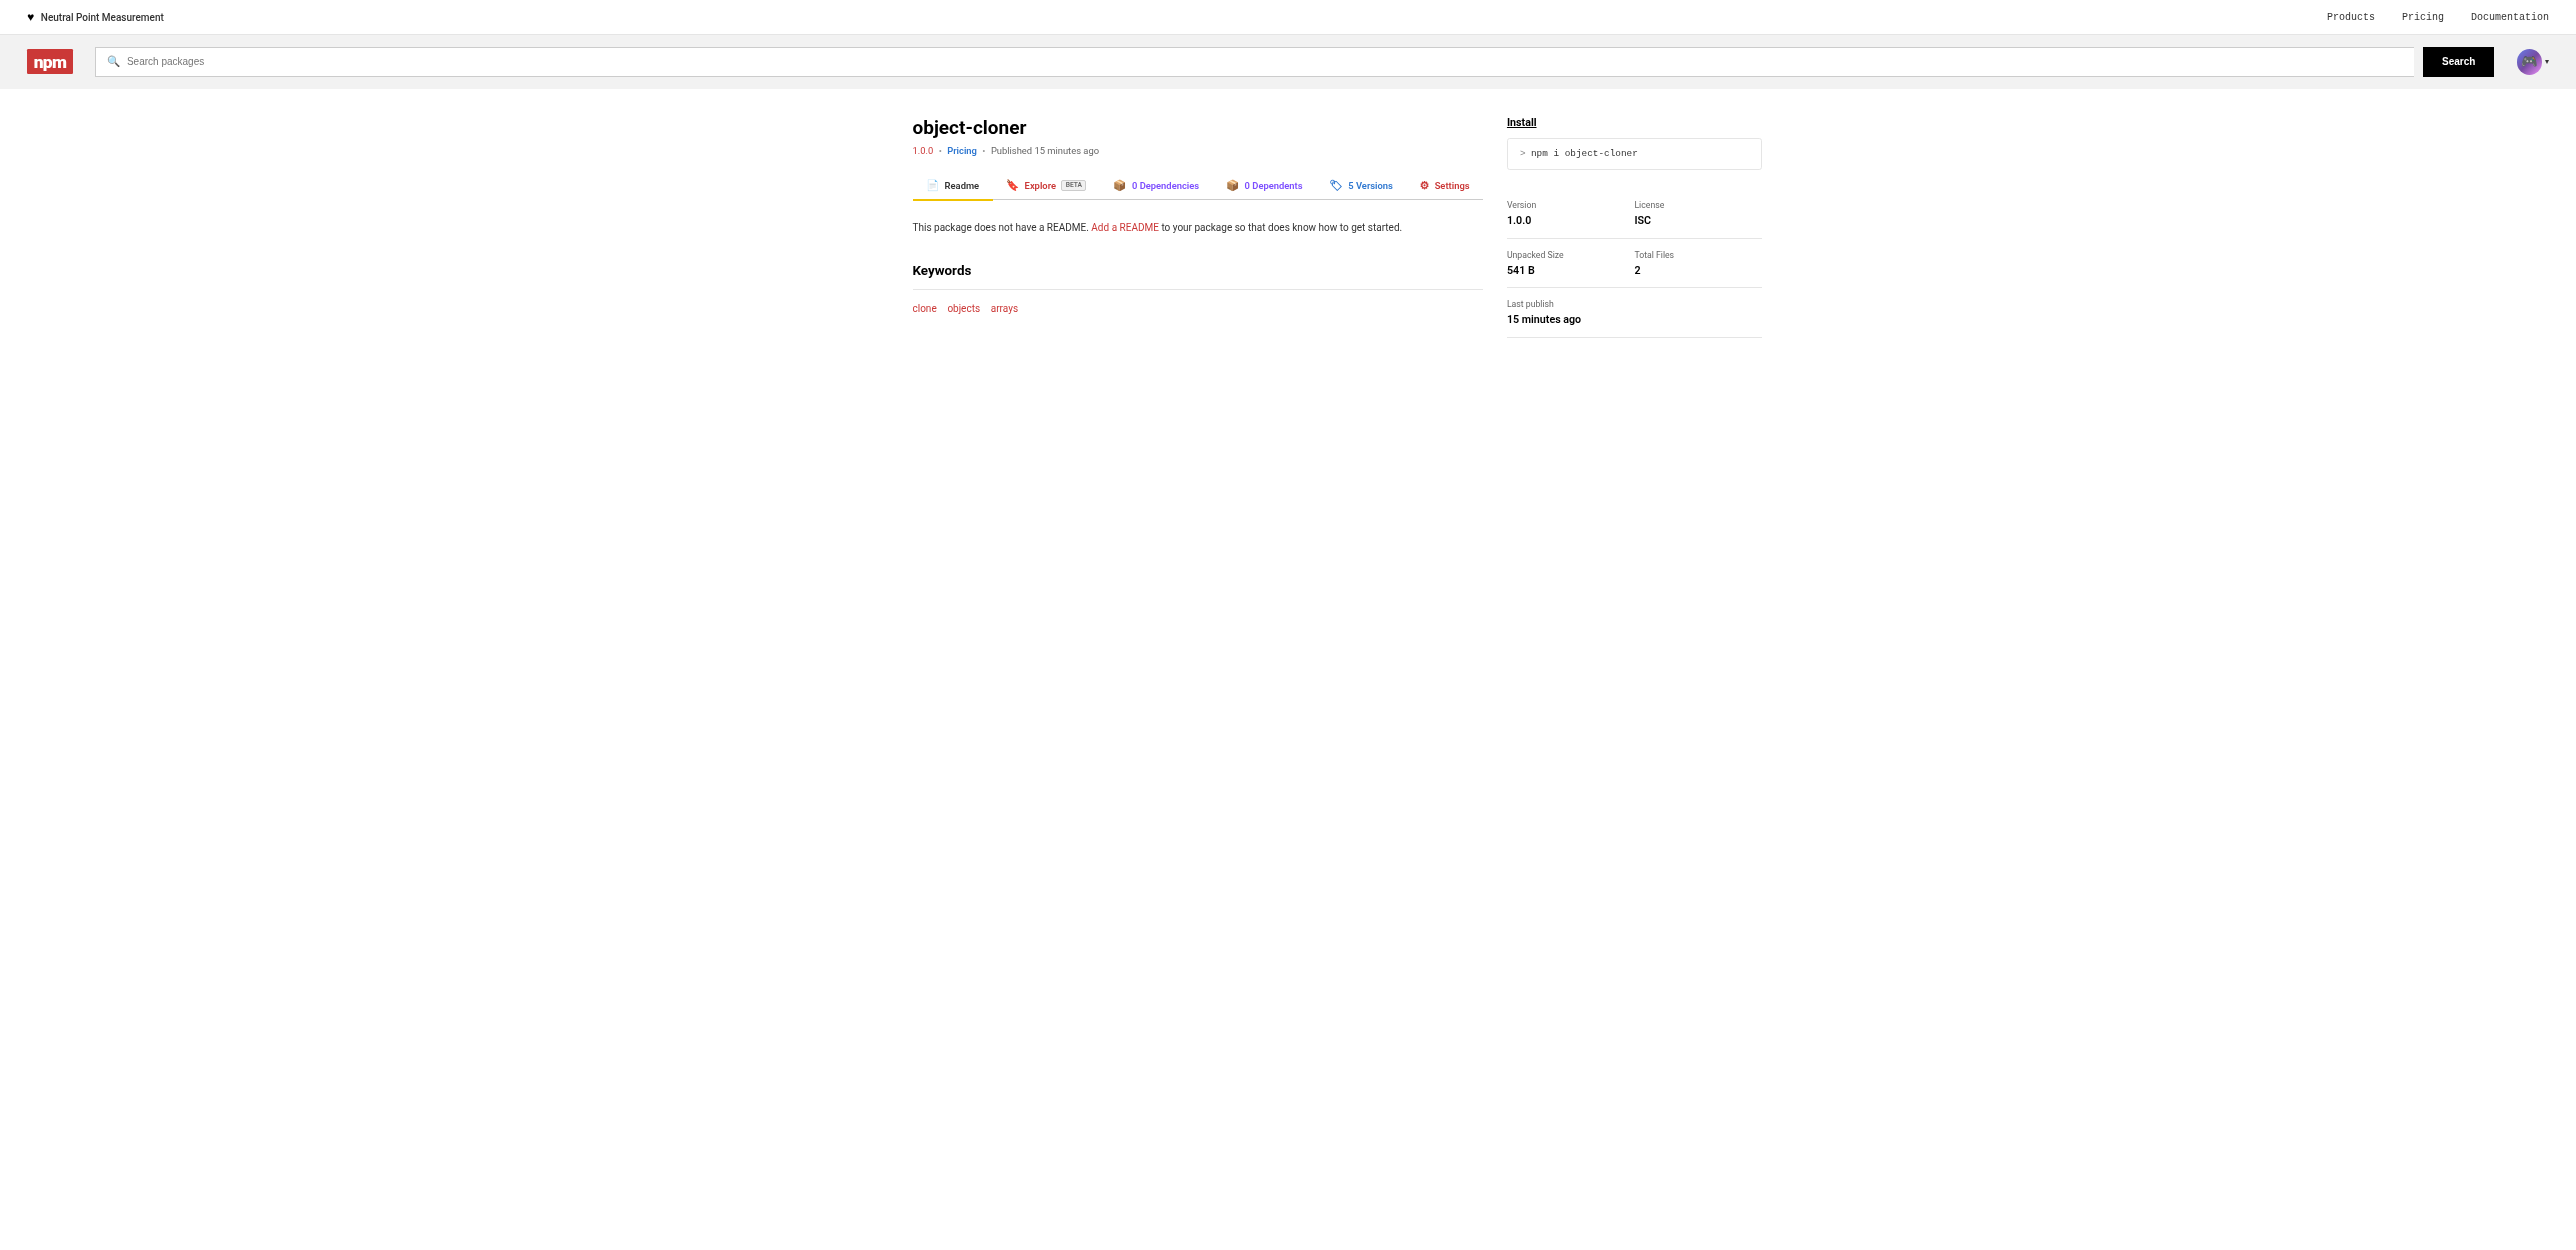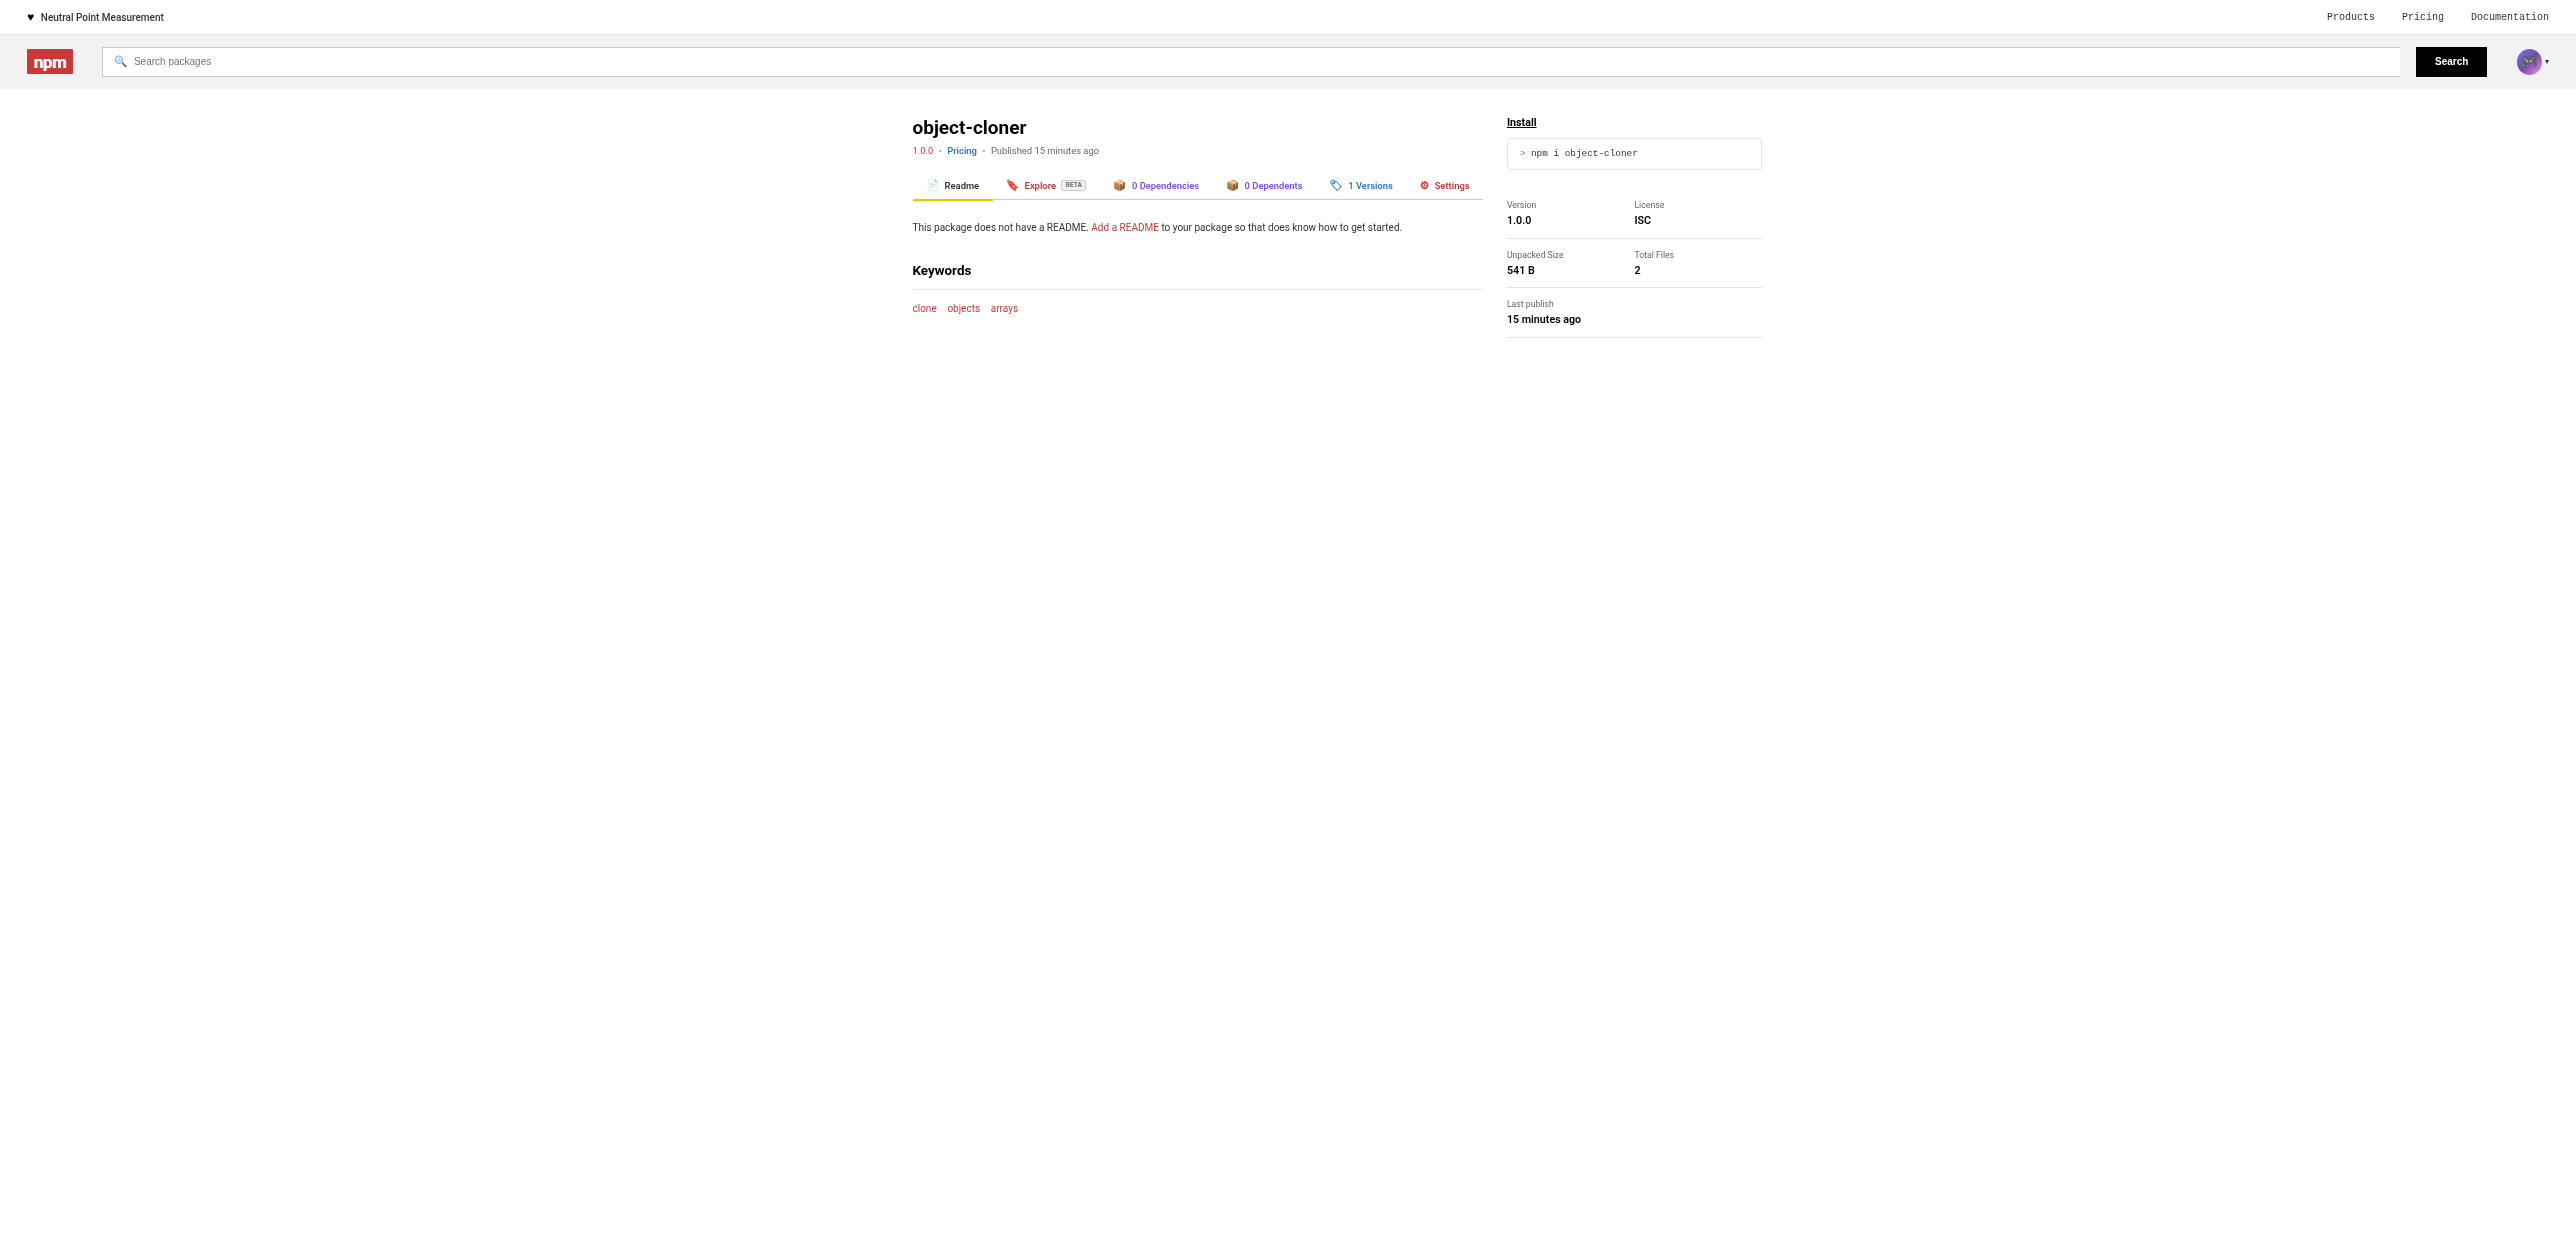--- a/index.html
+++ b/index.html
@@ -36,21 +36,21 @@
       font-size: 10px;
       font-weight: 400;
     }
 
     
     .search-bar-container {
       background: #f2f2f2;
       padding: 12px 27px;
       display: flex;
       align-items: center;
-      gap: 16px;
+      gap: 9px;
     }
     .npm-logo {
       font-weight: 900;
       font-size: 17.4px;
       color: #fff;
       background: #cb3837;
       padding: 2.7px 6.7px;
       letter-spacing: -0.7px;
       margin-right: 13.4px;
       border-radius: 1.3px;
@@ -345,21 +345,21 @@
       <a class="tab active-deps">
         <span class="tab-icon">📦</span>
         <span>0 Dependencies</span>
       </a>
       <a class="tab active-dependents">
         <span class="tab-icon">📦</span>
         <span>0 Dependents</span>
       </a>
       <a class="tab active-versions">
         <span class="tab-icon">🏷</span>
-        <span>1 Versions</span>
+        <span>5 Versions</span>
       </a>
       <a class="tab active-settings">
         <span class="tab-icon">⚙</span>
         <span>Settings</span>
       </a>
     </div>
 
     <p class="readme-notice">
       <span>This package does not have a README.</span>
       <a class="readme-link">Add a README</a>

